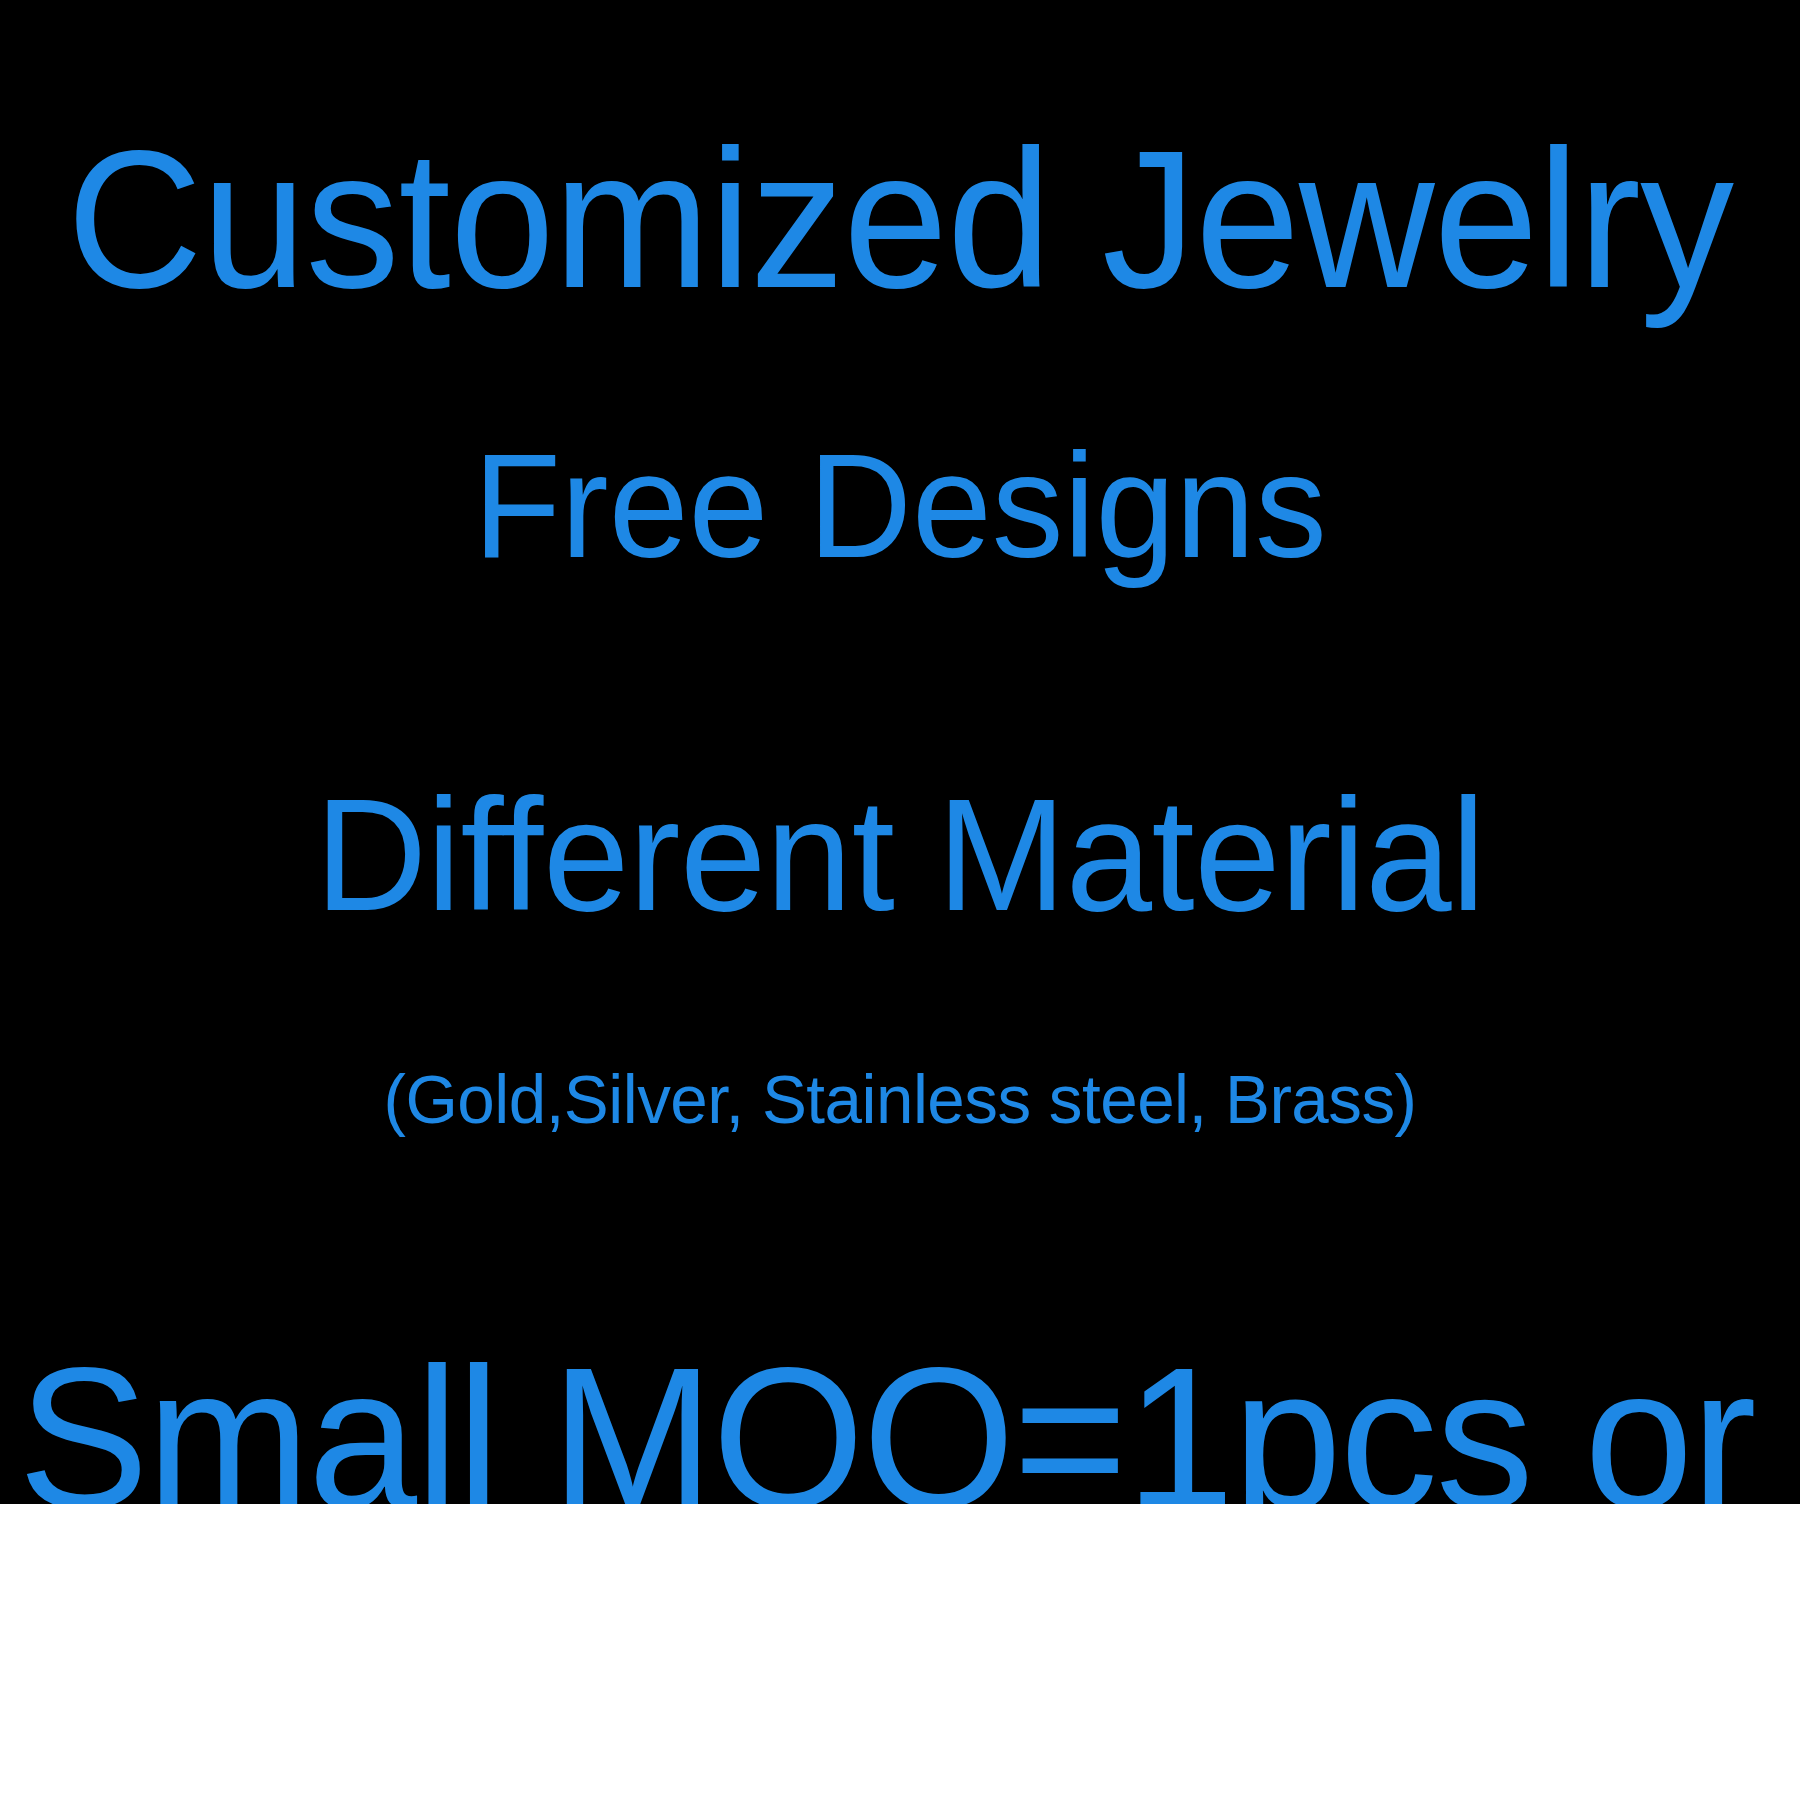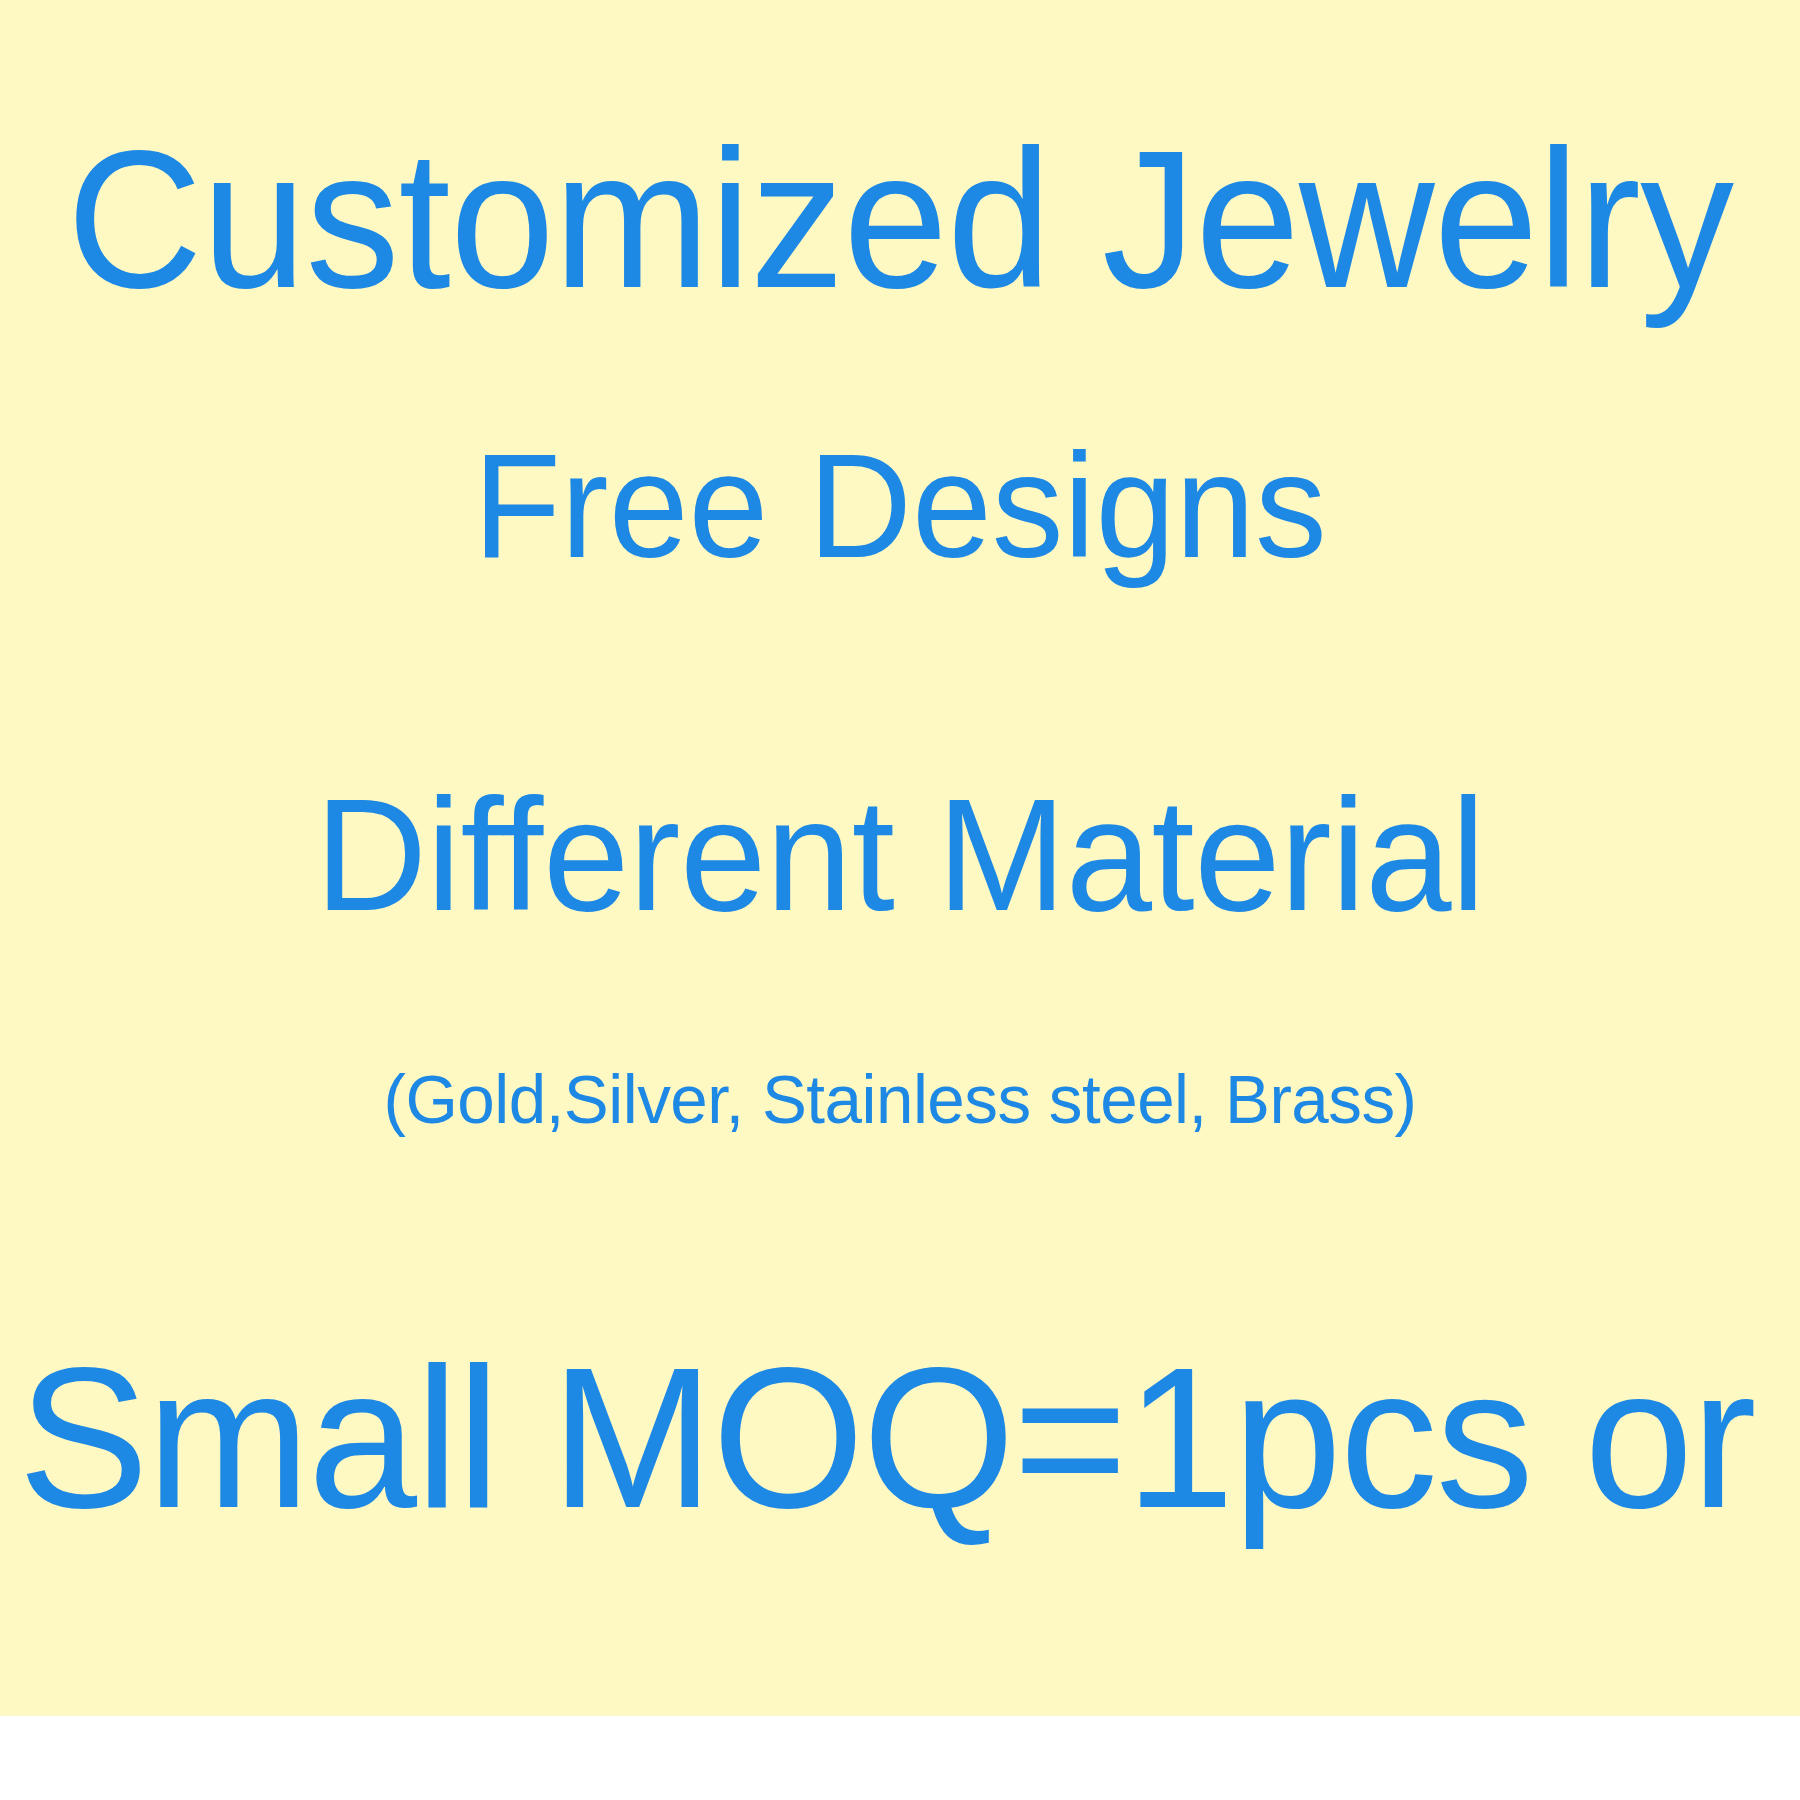--- a/index.html
+++ b/index.html
@@ -67,21 +67,21 @@
     top: 1338px;
     font-size: 200px;
     letter-spacing: -2px;
     transform: scaleX(0.98);
     transform-origin: 50% 50%;
   }
 </style>
 </head>
 <body>
 
-<div id="banner" style="background: #fef9c3; width: 1800px; height: 1716px;">
+<div id="banner" style="background: #000000; width: 1800px; height: 1504px;">
 
   <div class="line" id="line-title" style="color: rgb(30, 136, 229);">Customized Jewelry</div>
 
   <div class="line" id="line-free-designs" style="color: rgb(30, 136, 229);">Free Designs</div>
 
   <div class="line" id="line-different-material" style="color: rgb(30, 136, 229);">Different Material</div>
 
   <div class="line" id="line-materials-list" style="color: rgb(30, 136, 229);">(Gold,Silver, Stainless steel, Brass)</div>
 
   <div class="line" id="line-moq" style="color: rgb(30, 136, 229);">Small MOQ=1pcs or 20pcs</div>

